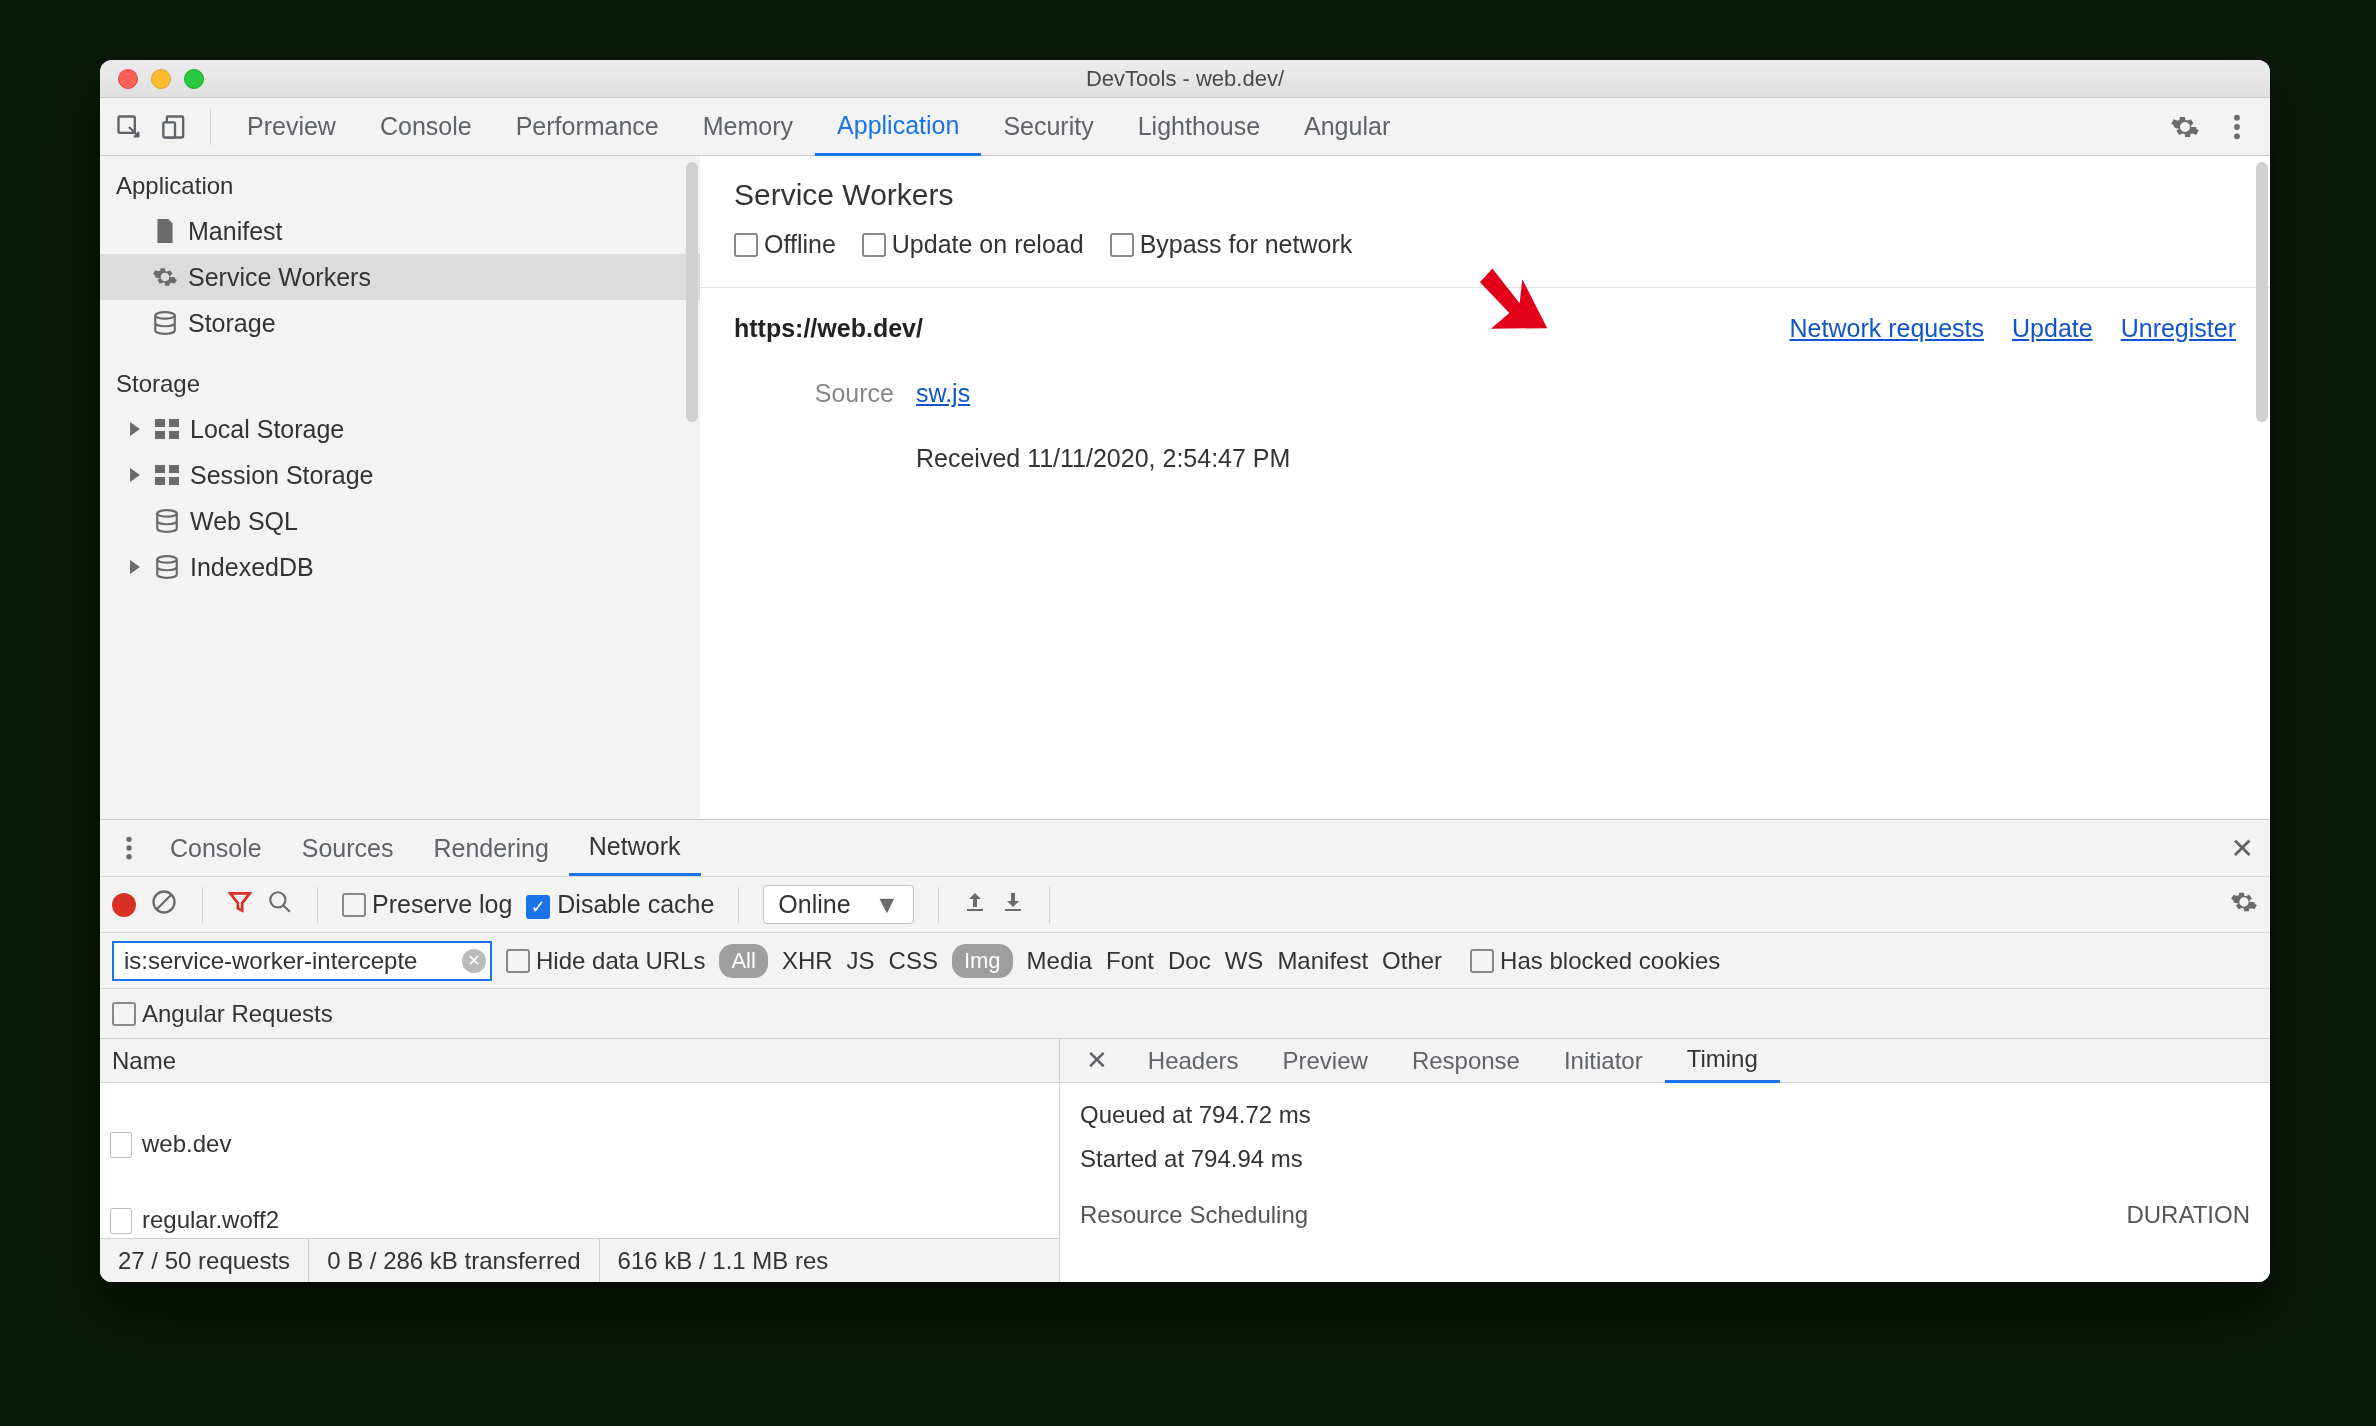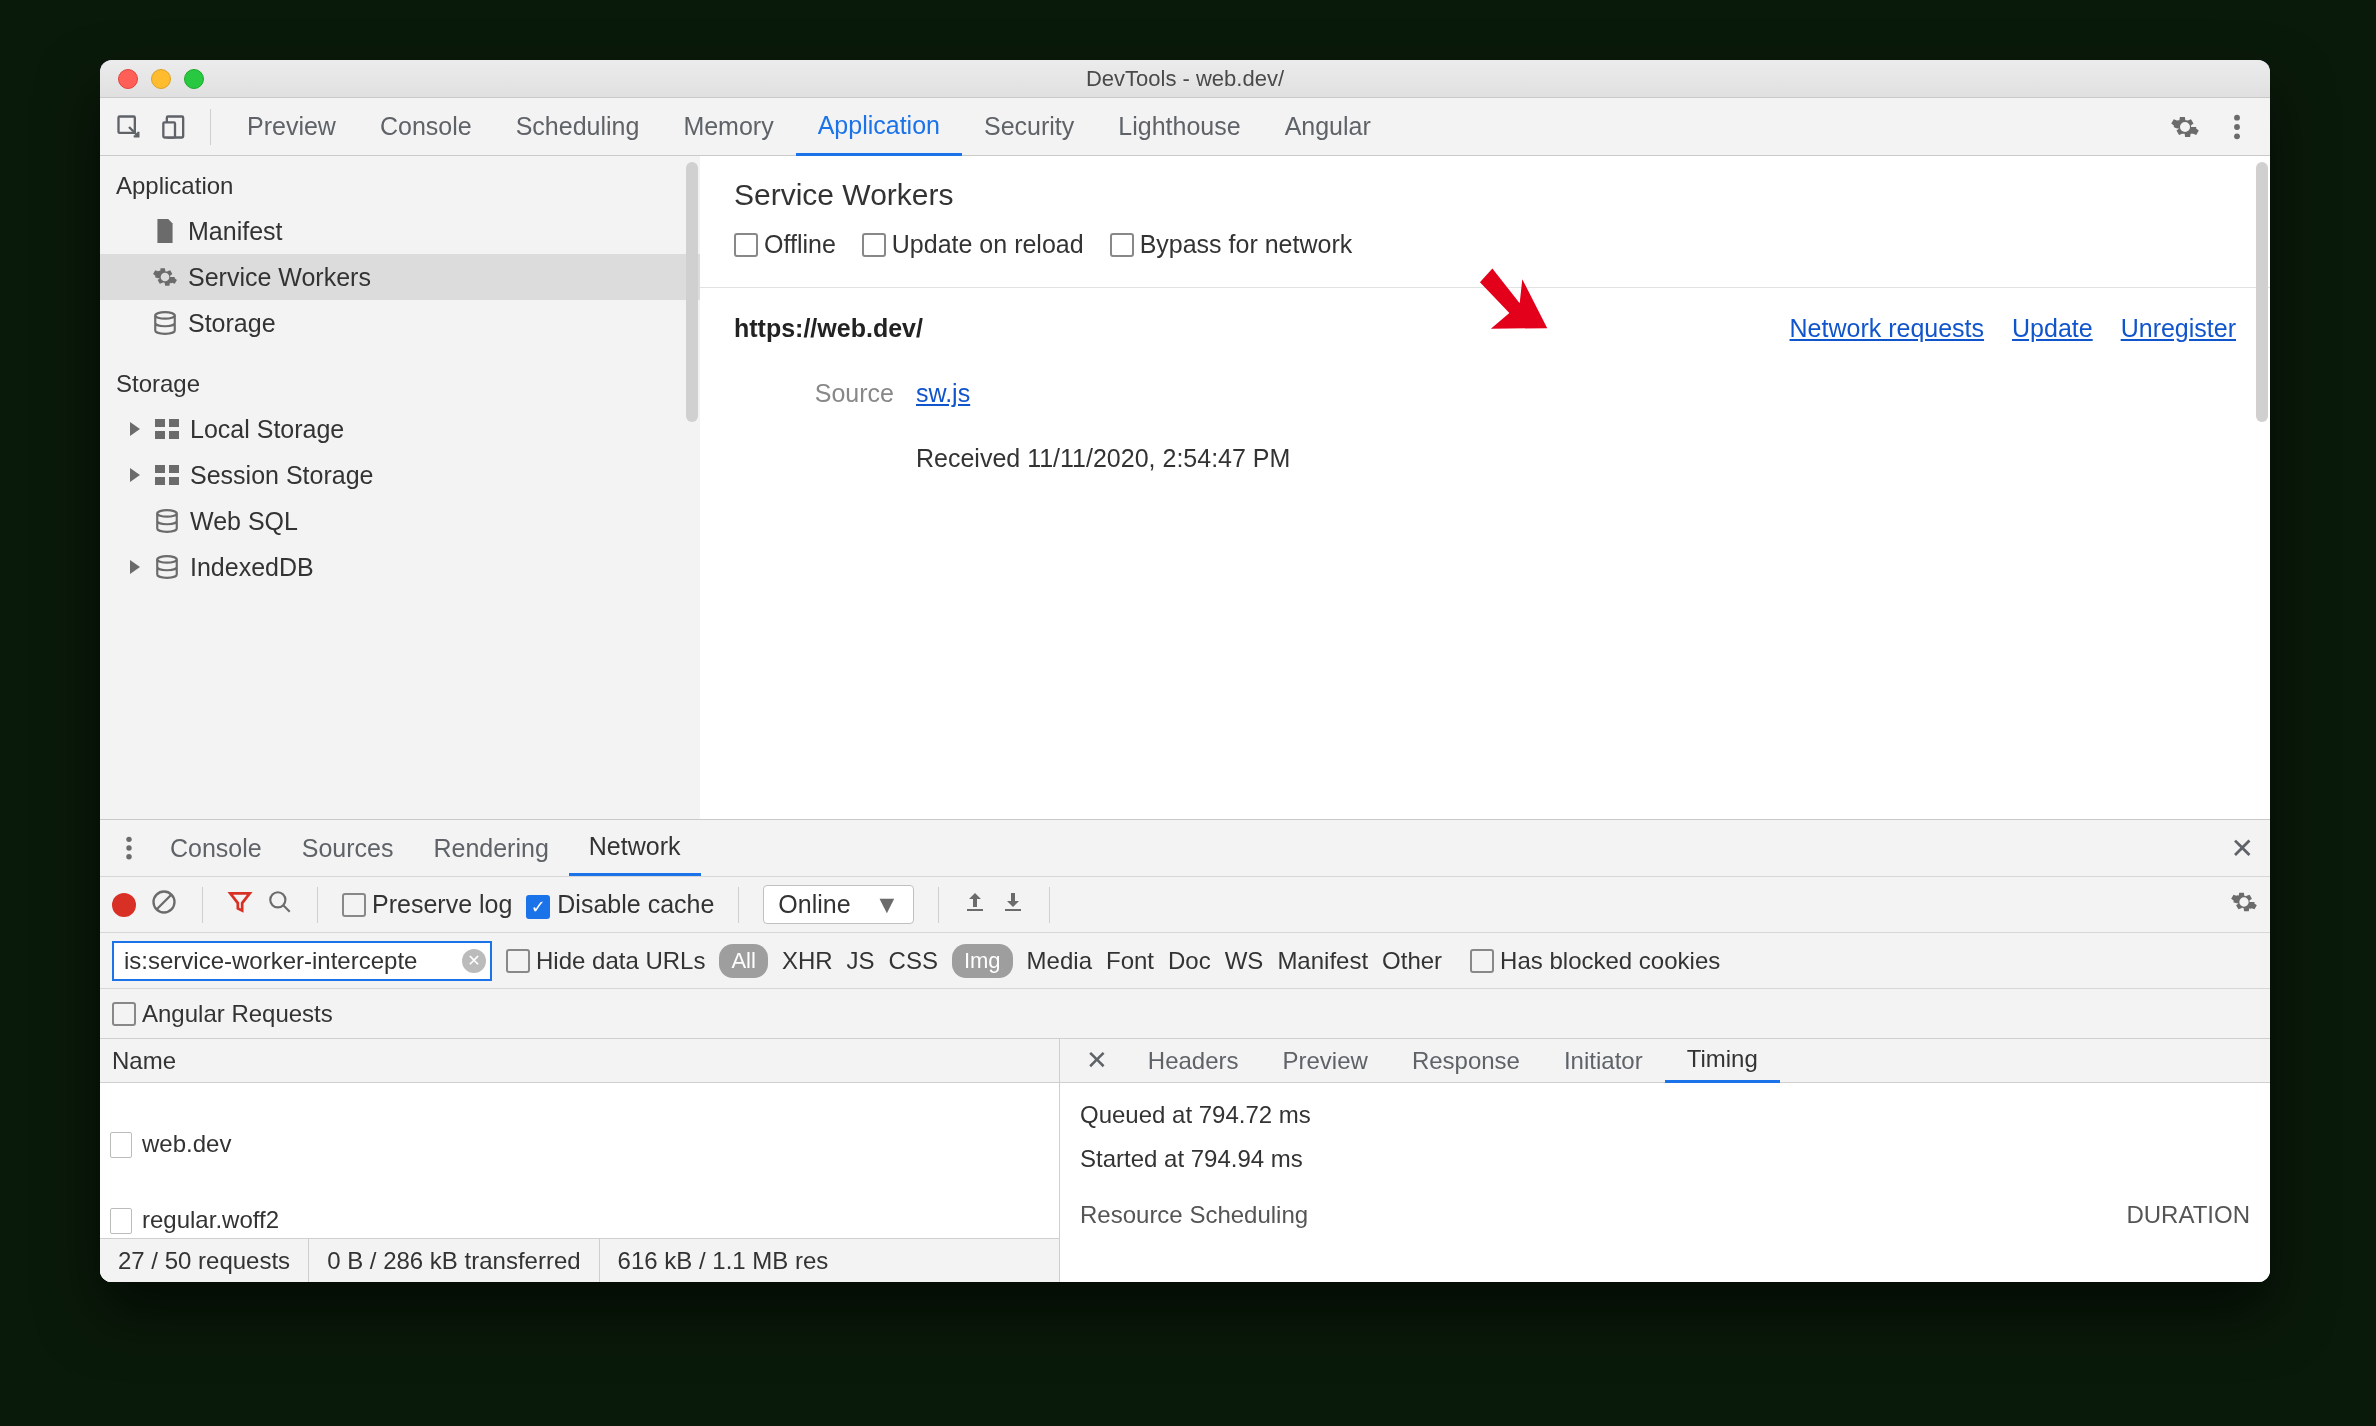--- a/index.html
+++ b/index.html
@@ -137,21 +137,21 @@
     <div class="tool-icon">
       <svg width="28" height="28" viewBox="0 0 24 24" fill="none" stroke="#5f6368" stroke-width="2">
           <rect x="5" y="3" width="14" height="18" rx="1"></rect>
           <rect x="2" y="8" width="10" height="13" rx="1" fill="#f3f3f3"></rect>
         </svg>
     </div>
     <div class="tool-sep"></div>
     <div class="tabbar">
       <div class="tab">Preview</div>
       <div class="tab">Console</div>
-      <div class="tab">Scheduling</div>
+      <div class="tab">Performance</div>
       <div class="tab">Memory</div>
       <div class="tab active">Application</div>
       <div class="tab">Security</div>
       <div class="tab">Lighthouse</div>
       <div class="tab">Angular</div>
     </div>
     <div class="toolbar-right">
       <div class="tool-icon">
         <svg width="30" height="30" viewBox="0 0 24 24" fill="#6b6b6b">
             <path d="M12 8a4 4 0 100 8 4 4 0 000-8zm9 4a7 7 0 01-.1 1.2l2.1 1.6-2 3.5-2.5-1a7 7 0 01-2 .1l-.4 2.6h-4l-.4-2.6a7 7 0 01-2-.1l-2.5 1-2-3.5 2.1-1.6A7 7 0 013 12a7 7 0 01.1-1.2L1 9.2l2-3.5 2.5 1a7 7 0 012-.1L7.9 4h4l.4 2.6a7 7 0 012 .1l2.5-1 2 3.5-2.1 1.6c.1.4.1.8.1 1.2z"></path>

